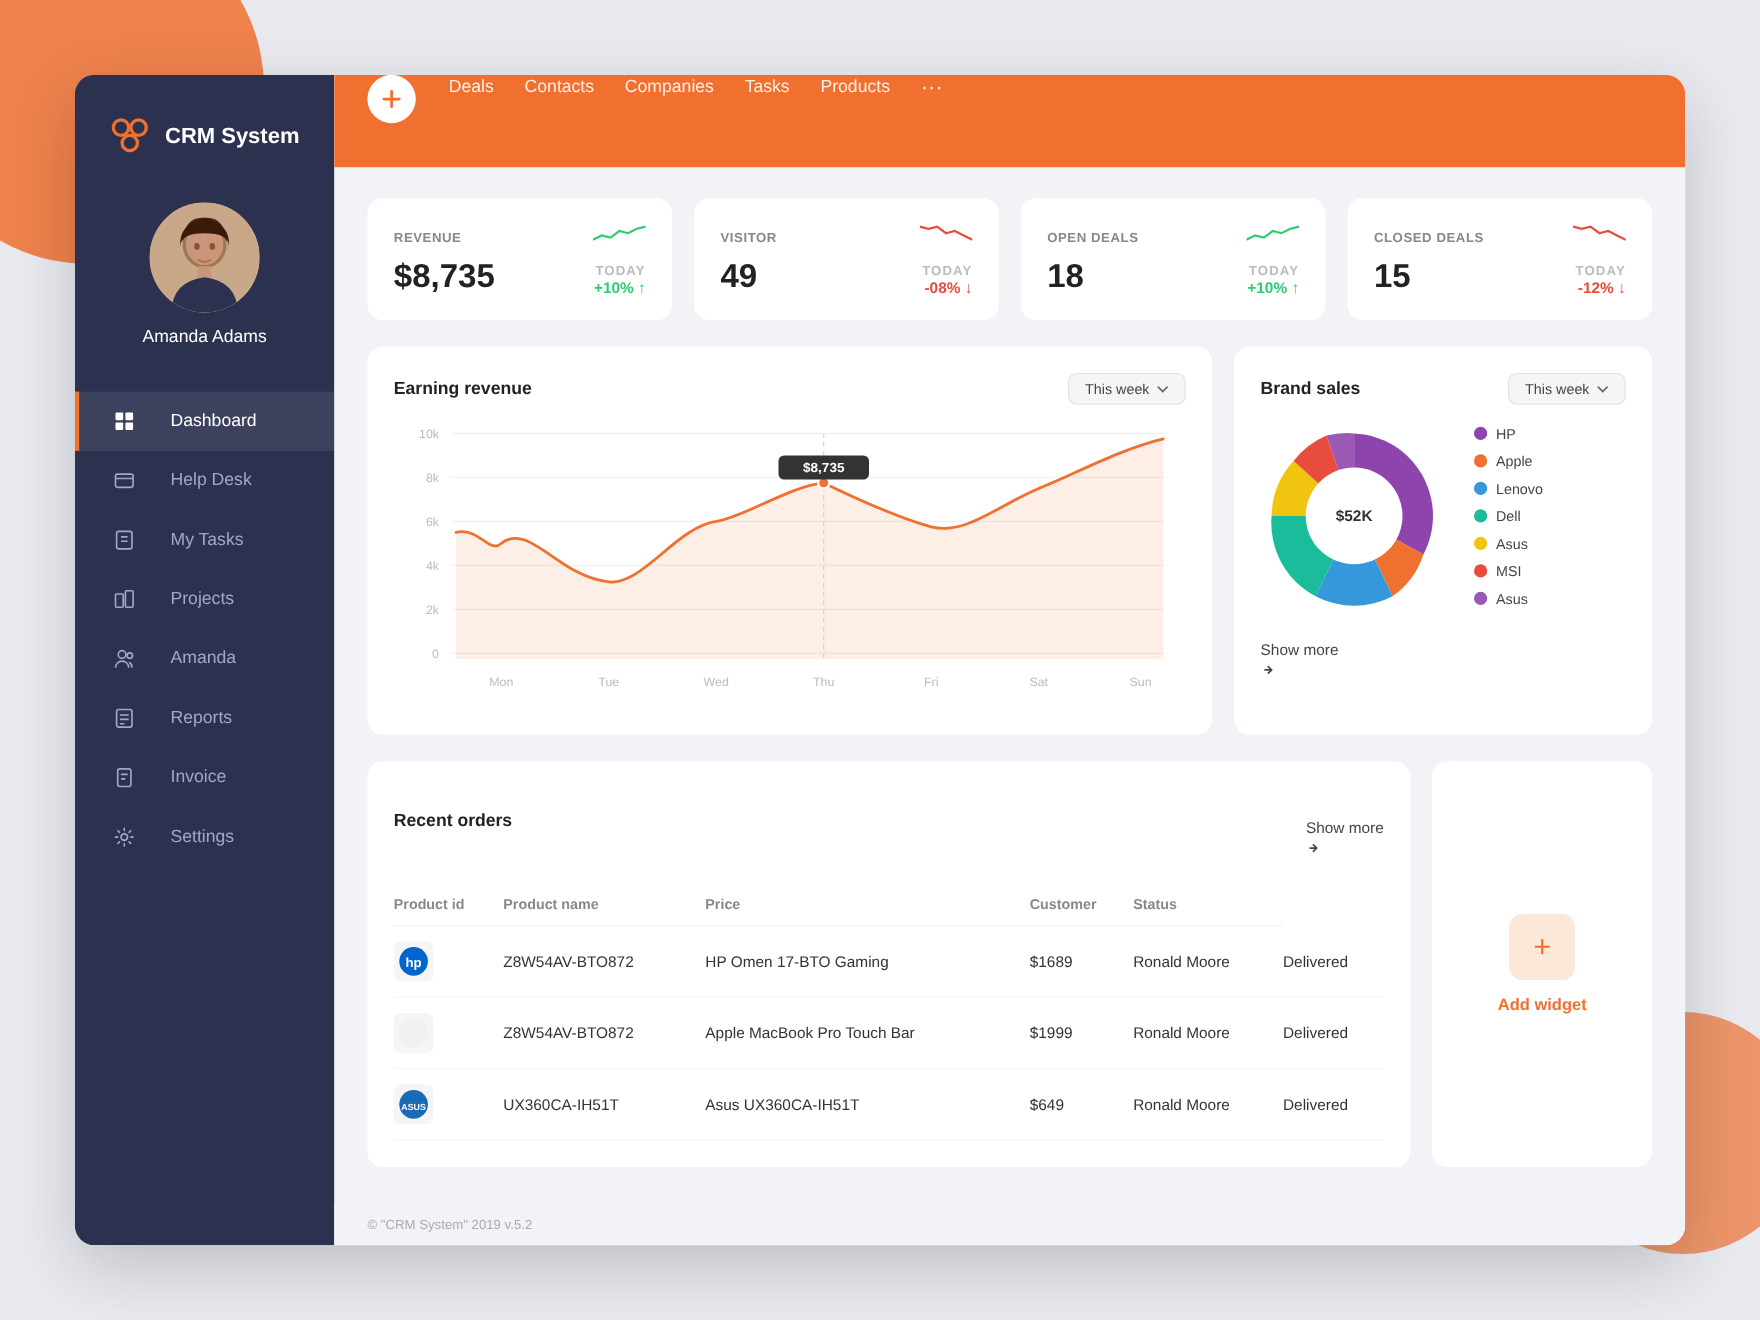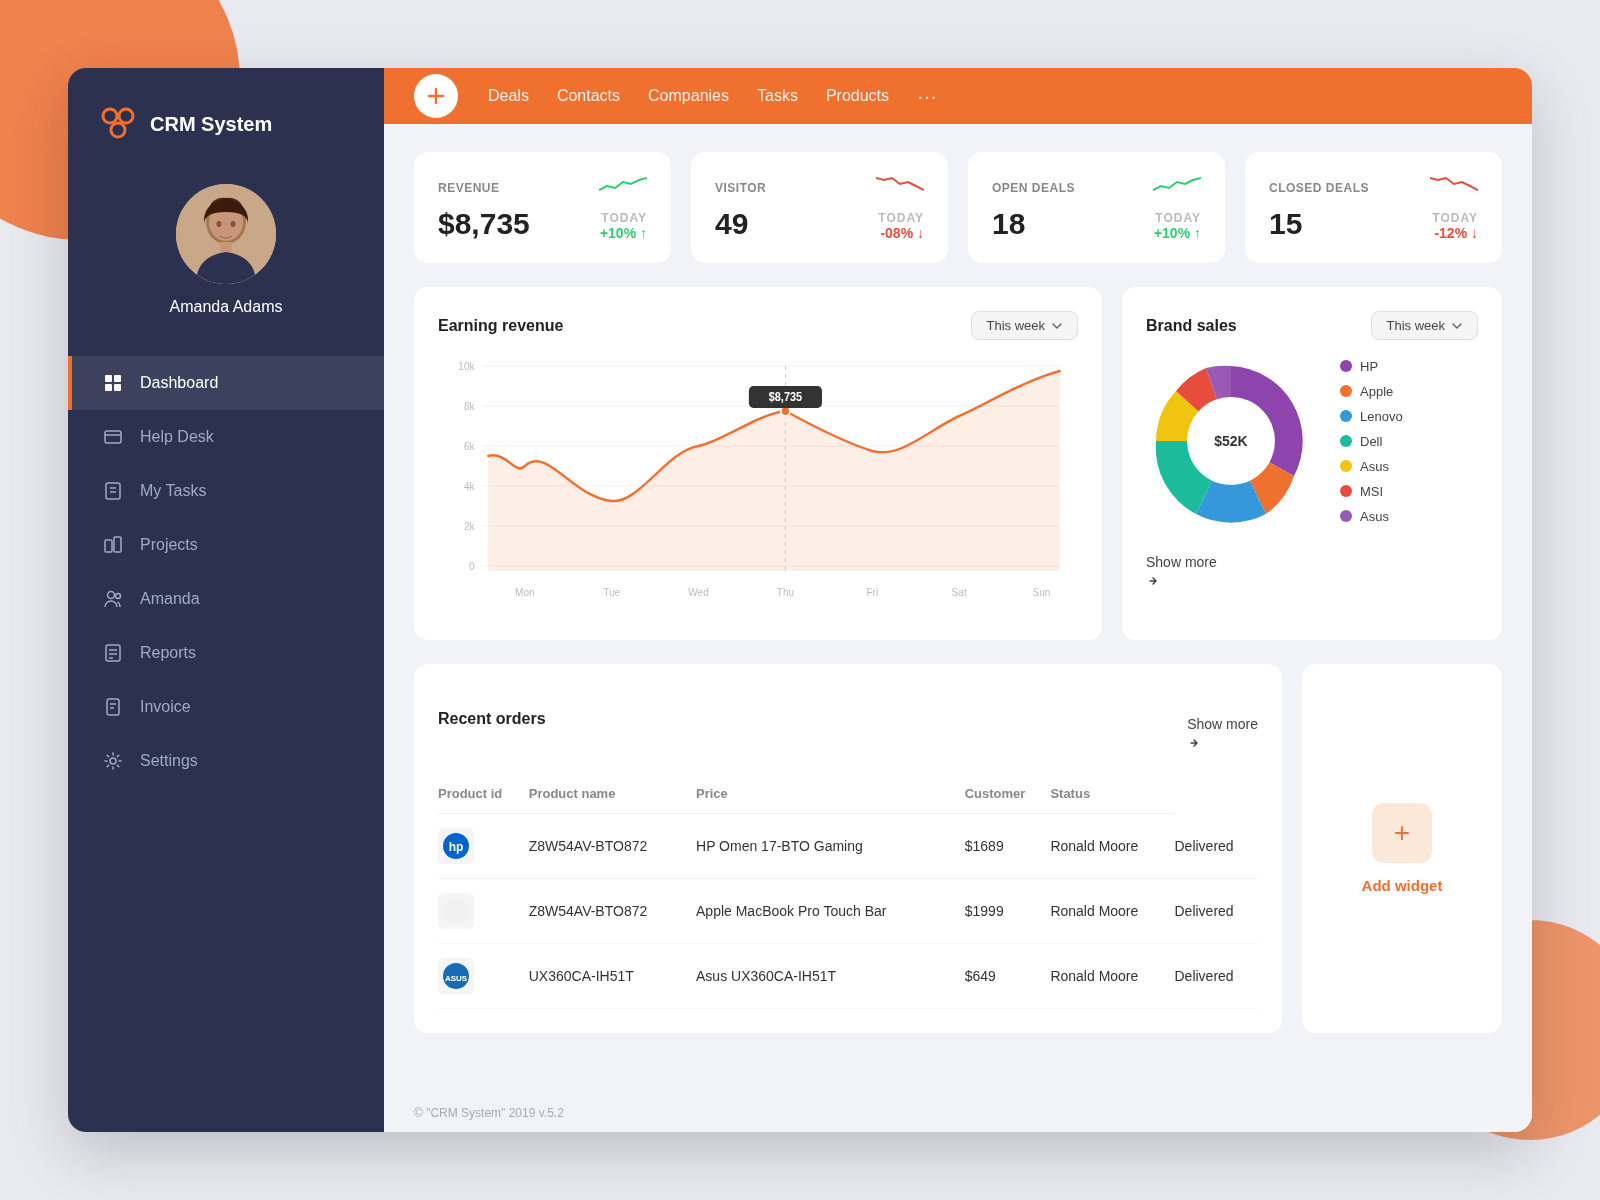--- a/index.html
+++ b/index.html
@@ -37,21 +37,21 @@
       width: 1464px;
       height: 1064px;
       display: flex;
       border-radius: 18px;
       overflow: hidden;
       box-shadow: 0 20px 60px rgba(0,0,0,0.18);
     }
 
     
     .sidebar {
-      width: 316px;
+      width: 236px;
       background: #2c3150;
       flex-shrink: 0;
       display: flex;
       flex-direction: column;
       padding: 0;
     }
     .sidebar-logo {
       padding: 36px 30px 20px;
       display: flex;
       align-items: center;
@@ -84,21 +84,21 @@
       font-size: 16px;
       font-weight: 500;
     }
     .sidebar-nav {
       flex: 1;
       padding: 10px 0;
     }
     .nav-item {
       display: flex;
       align-items: center;
-      gap: 16px;
+      gap: 31px;
       padding: 16px 30px;
       color: #a0a8c8;
       font-size: 16px;
       cursor: pointer;
       border-left: 4px solid transparent;
       transition: background 0.2s;
     }
     .nav-item.active {
       background: rgba(255,255,255,0.08);
       color: #fff;
@@ -113,23 +113,23 @@
     .main-content {
       flex: 1;
       display: flex;
       flex-direction: column;
       background: #f2f3f7;
     }
 
     
     .top-navbar {
       background: #f07030;
-      height: 56px;
-      display: flex;
-      align-items: center;
+      height: 84px;
+      display: flex;
+      align-items: flex-start;
       padding: 0 30px;
       gap: 30px;
       flex-shrink: 0;
     }
     .nav-add-btn {
       width: 44px; height: 44px;
       border-radius: 50%;
       background: #fff;
       display: flex; align-items: center; justify-content: center;
       cursor: pointer;

